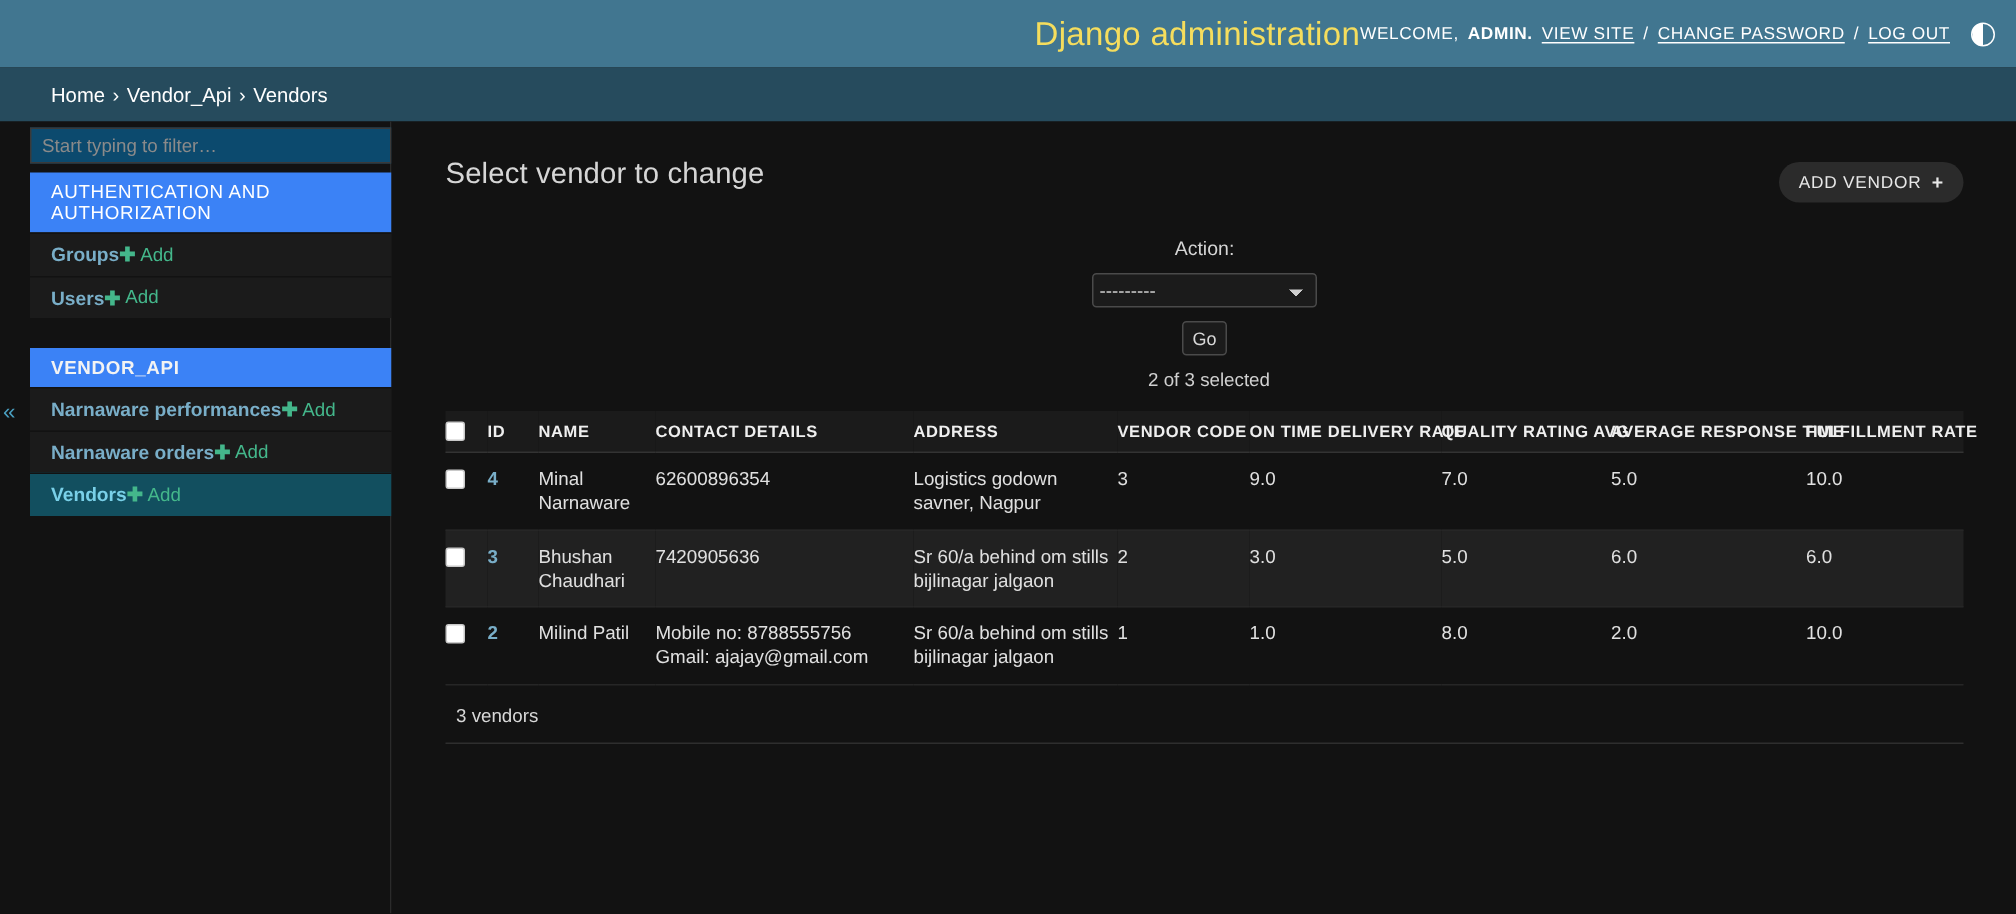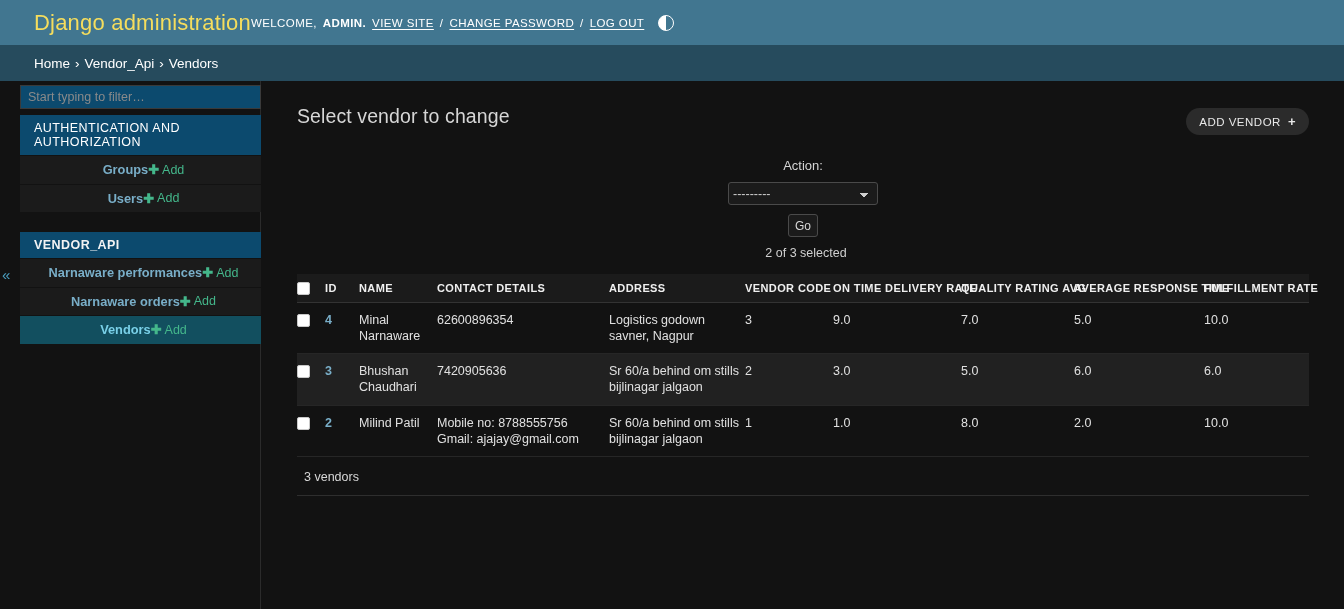--- a/index.html
+++ b/index.html
@@ -10,21 +10,21 @@
     font-family: "Liberation Sans", sans-serif;
     overflow: hidden;
   }
 
   
   .header {
     height: 45px;
     background: #417690;
     display: flex;
     align-items: center;
-    justify-content: flex-start;
+    justify-content: flex-end;
     padding: 0 14px 0 34px;
   }
   .branding {
     color: #f5dd5d;
     font-size: 22px;
     font-weight: 300;
     letter-spacing: 0.2px;
     white-space: nowrap;
   }
   .user-tools {
@@ -93,38 +93,38 @@
     color: #a0a0a0;
     font-size: 12.5px;
     padding: 0 7px;
     outline: none;
     font-family: "Liberation Sans", sans-serif;
   }
   .filter-input::placeholder { color: #8a8a8a; }
 
   .app-block { margin-top: 6px; }
   .app-title {
-    background: #0c4a6e;
+    background: #3b82f6;
     color: #ffffff;
     font-size: 12.5px;
     letter-spacing: 0.45px;
     padding: 6px 0 6px 14px;
     text-transform: uppercase;
     font-weight: 400;
     width: 241px;
   }
   .app-title.bold { font-weight: bold; color: #f3f3f3; }
   .model-row {
     width: 241px;
     height: 28.5px;
     background: #1b1b1b;
     border-top: 1px solid #121212;
     display: flex;
     align-items: center;
-    justify-content: center;
+    justify-content: flex-start;
     padding: 0 8px 0 14px;
   }
   .model-row.current { background: #124f5f; }
   .model-name {
     color: #79aec8;
     font-size: 12.8px;
     font-weight: bold;
     text-decoration: none;
     white-space: nowrap;
   }

